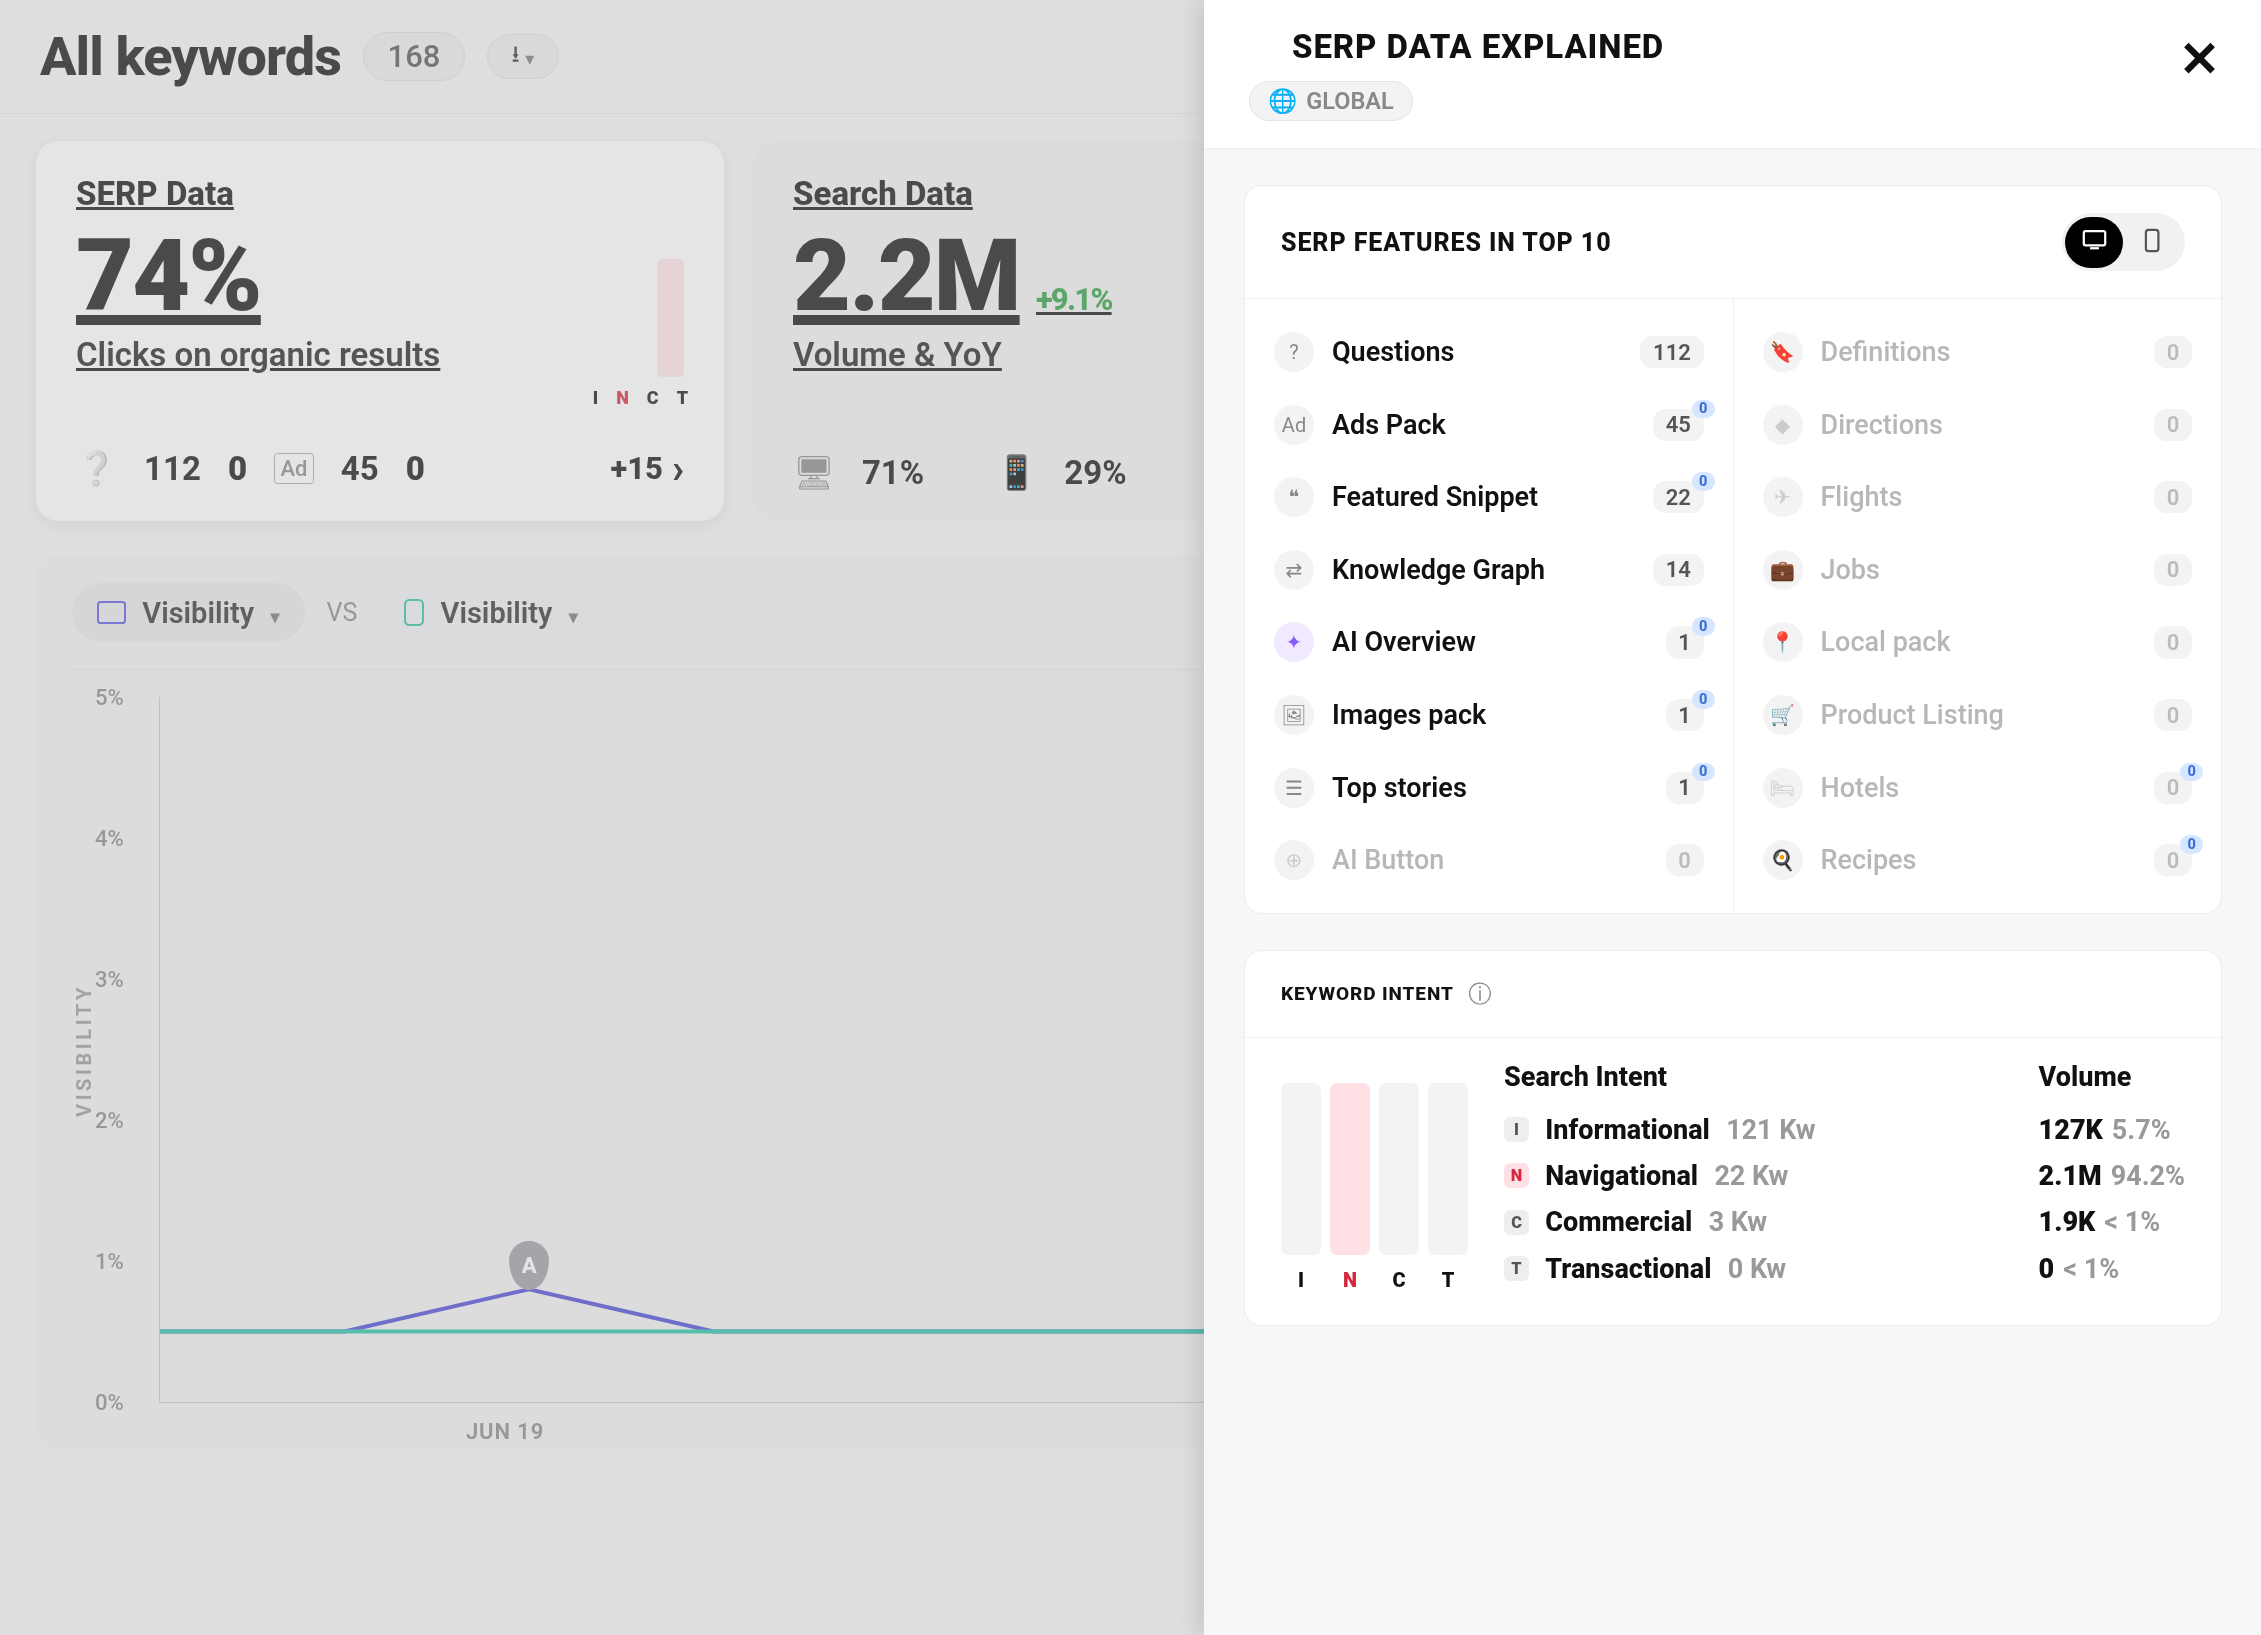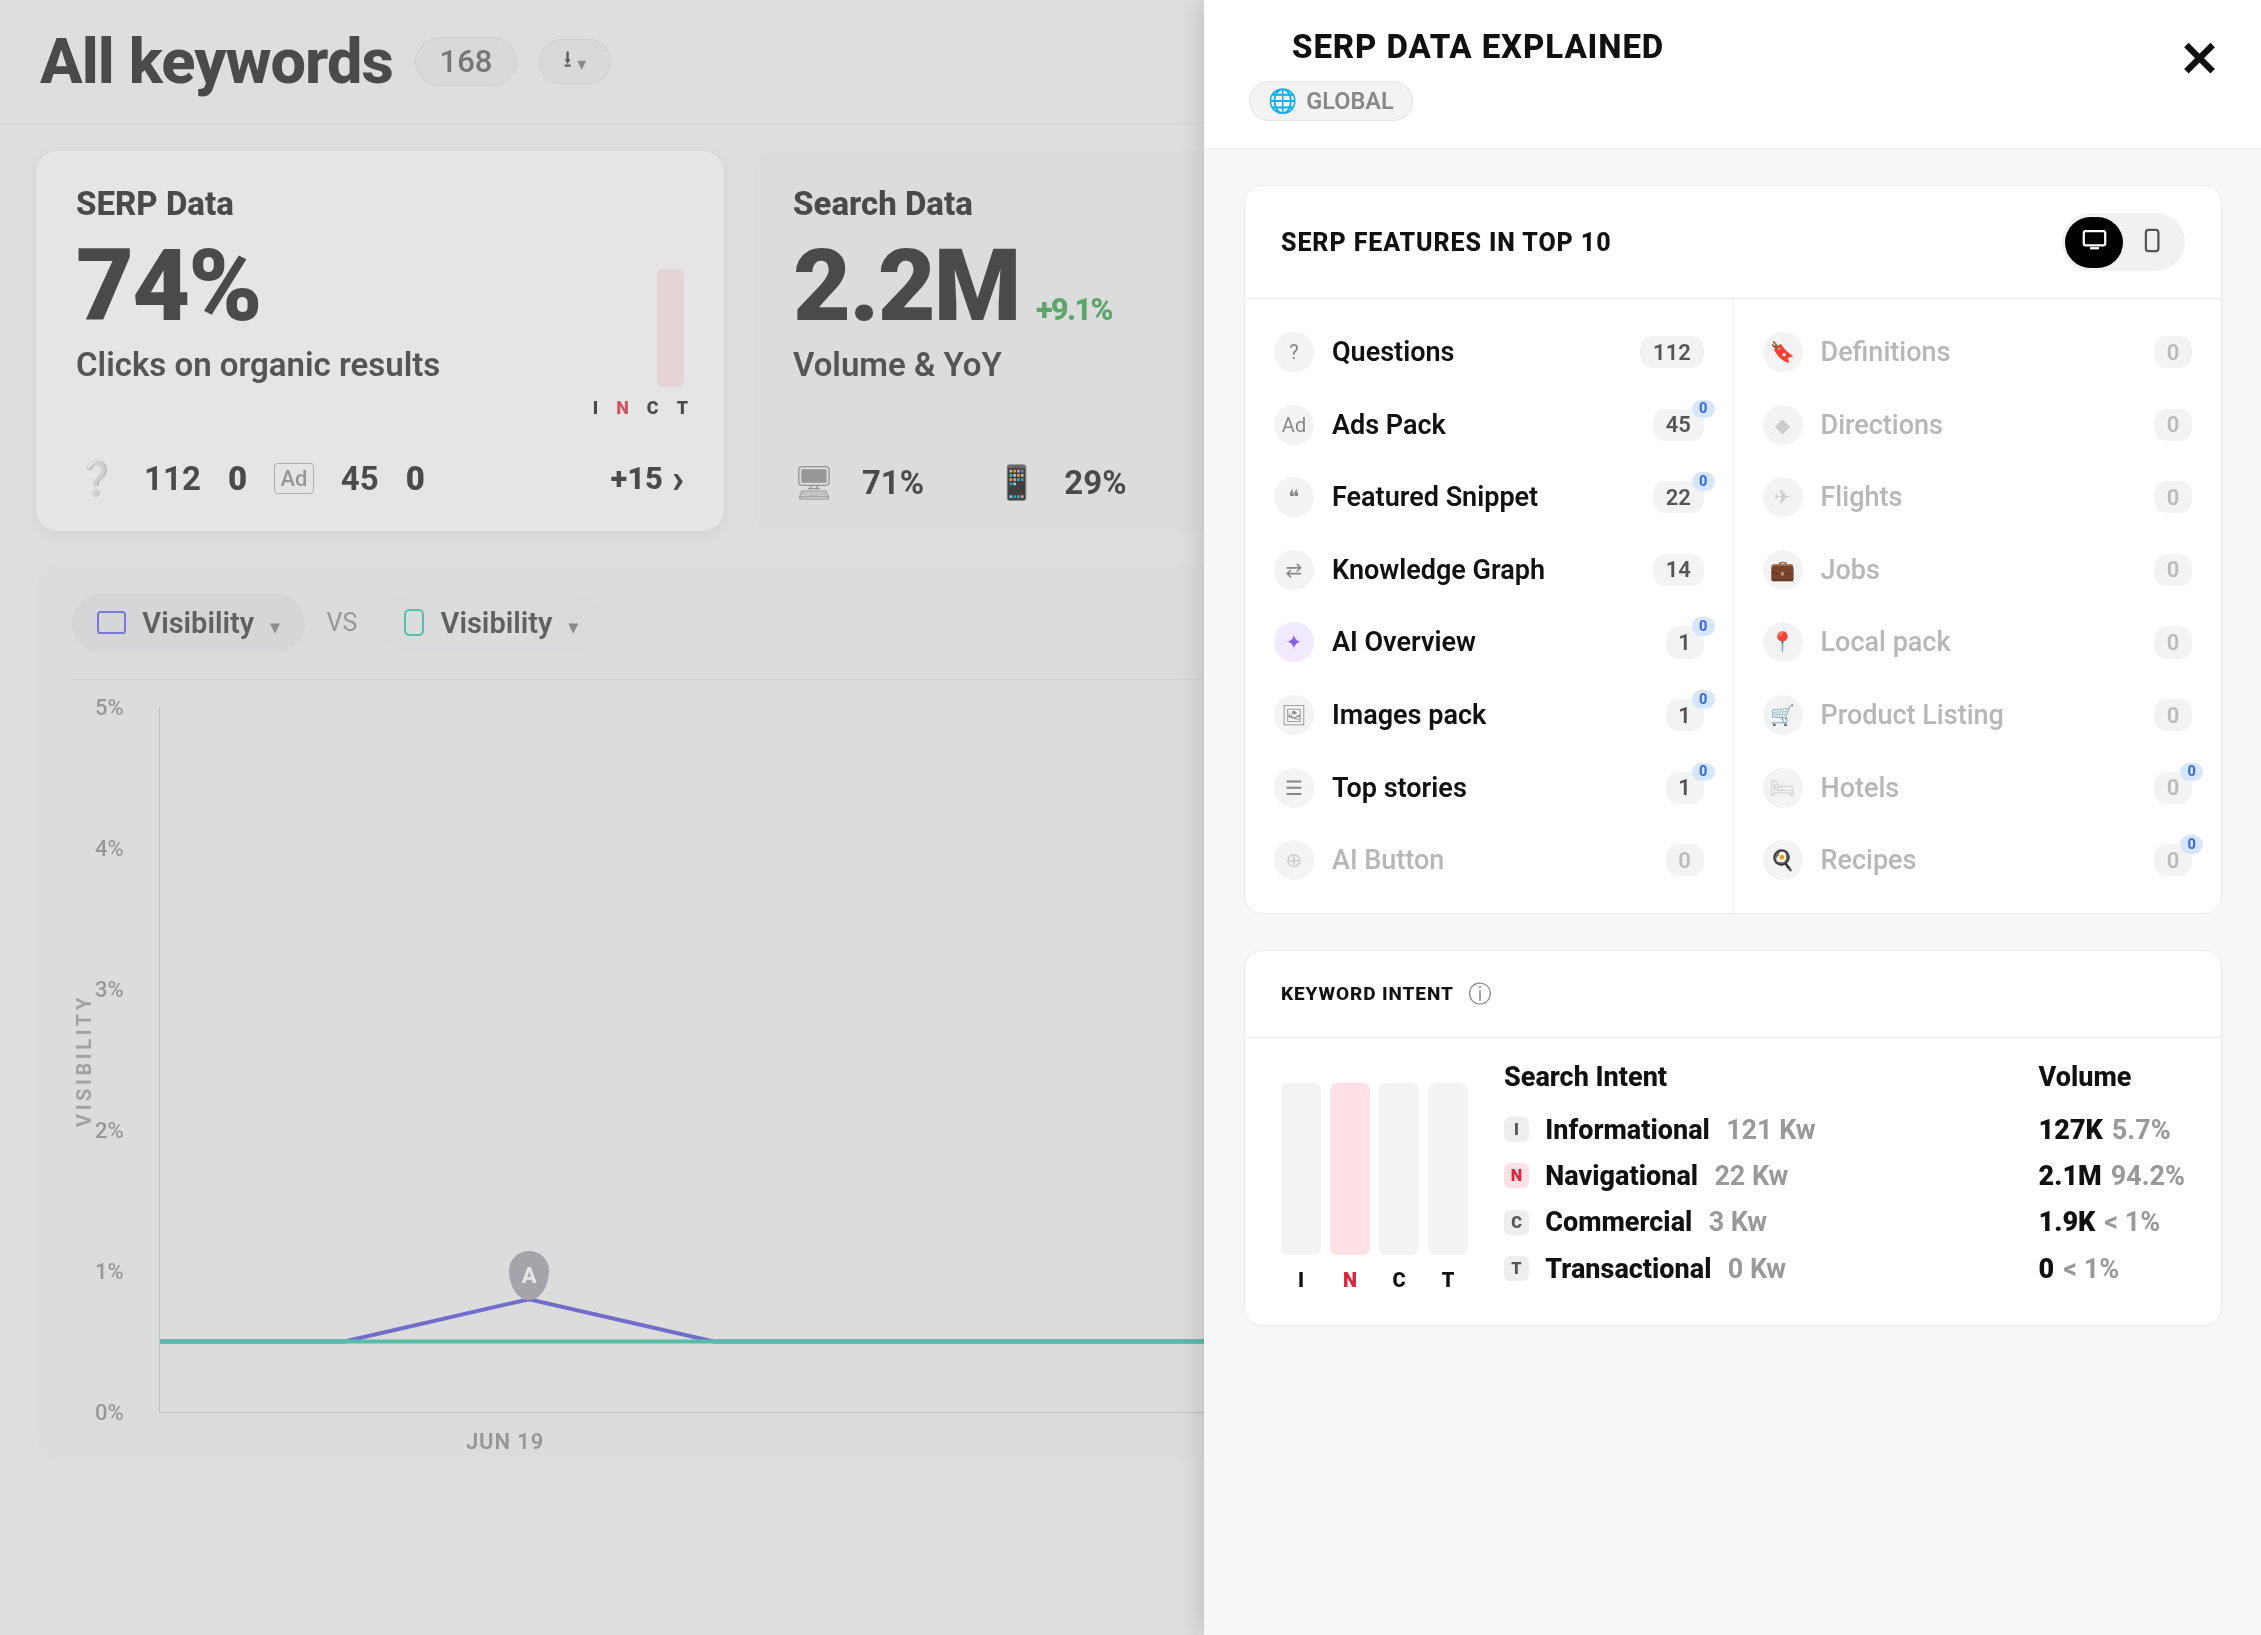--- a/index.html
+++ b/index.html
@@ -28,21 +28,21 @@
   
   .page-header {
     position: relative;
     display:flex;
     align-items:center;
     gap:22px;
     padding: 25px 40px 25px 40px;
     border-bottom: 1.8px solid #e6e6e6;
   }
   .page-title {
-    font-size: 63px;
+    font-size: 54px;
     font-weight: 800;
     letter-spacing: -0.9px;
   }
   .kw-count {
     font-size: 31px;
     font-weight: 500;
     color:#555;
     background:#eceded;
     border-radius: 36px;
     padding: 5.4px 23.5px;
@@ -75,20 +75,21 @@
     display:flex; align-items:center; gap:12.7px;
     background:#000; color:#fff;
     font-size:31px; font-weight:700;
     border-radius:45px;
     padding:12.7px 31px;
   }
   
   .cards-row {
     display:flex; gap:29px;
     padding: 27px 36px;
+    text-decoration: underline;
   }
   .card {
     width: 688px; height: 380px;
     background:#fff;
     border-radius: 22px;
     box-shadow: 0 3.6px 16.3px rgba(0,0,0,0.08);
     padding: 33px 40px;
     position:relative;
   }
   .card.secondary {

